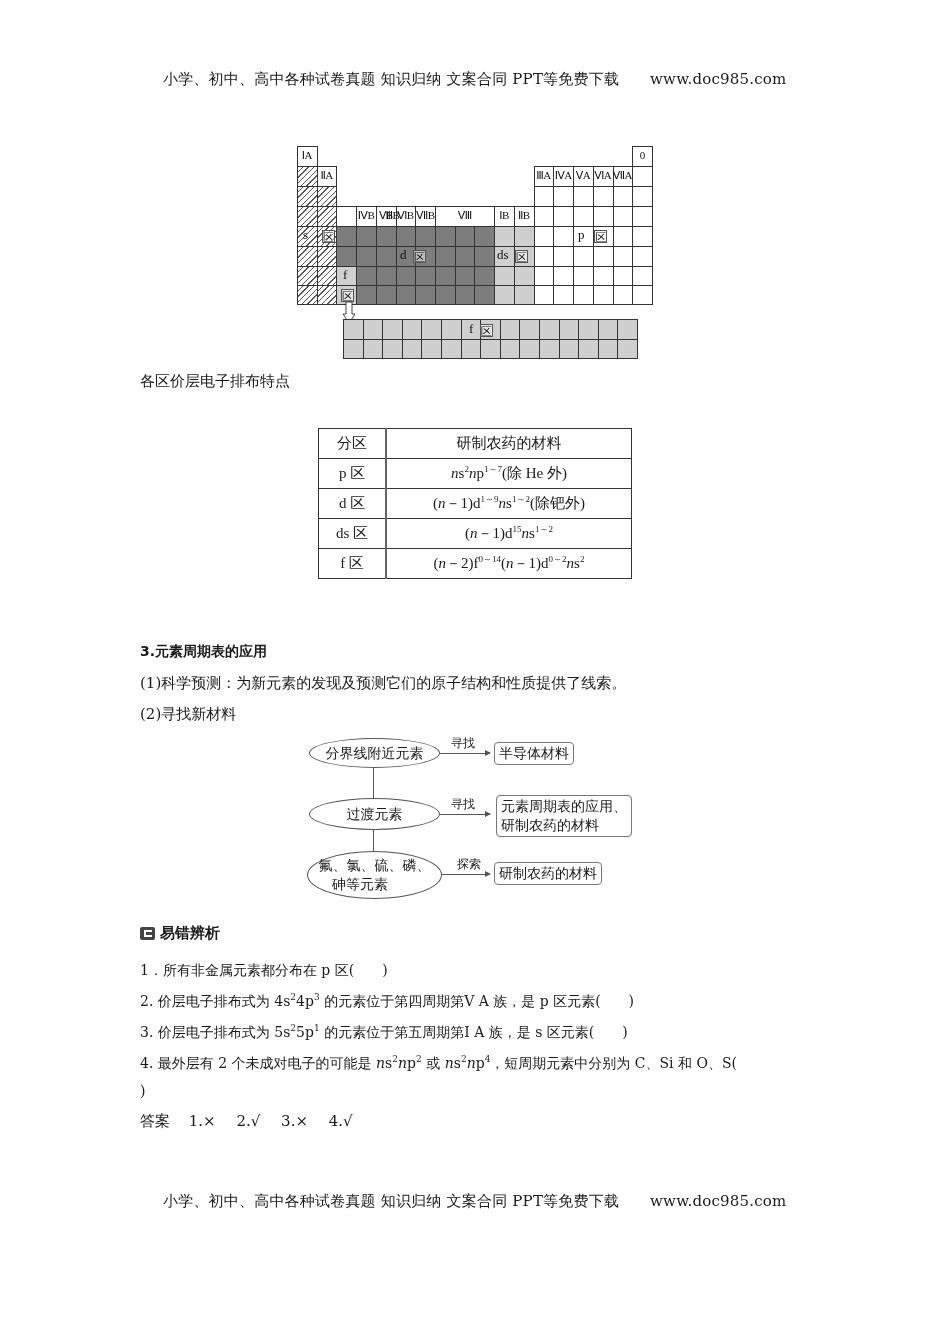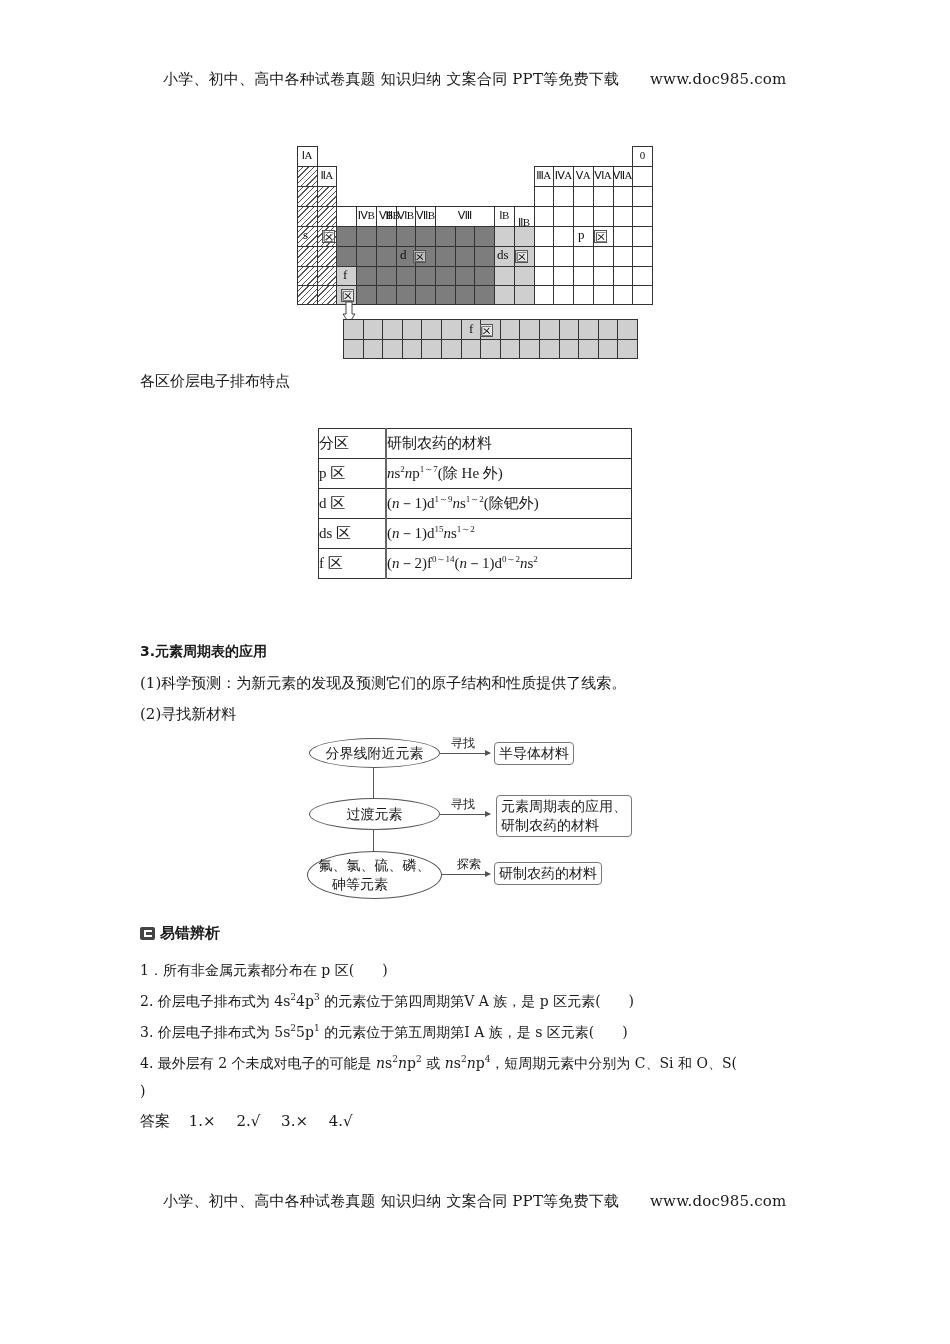--- a/index.html
+++ b/index.html
@@ -19,21 +19,21 @@
             white-space: nowrap; font-family: "Liberation Serif", serif; color: #111; letter-spacing: -0.6px; }
   .blabel { position: absolute; font-size: 13px; line-height: 19px; white-space: nowrap;
             font-family: "Liberation Serif", serif; color: #111; }
   .qu { display: inline-block; border: 1px solid #555; width: 13px; height: 13px; line-height: 13px;
         text-align: center; font-size: 11px; vertical-align: middle; box-sizing: border-box; background: rgba(255,255,255,0.5); }
 
   .caption { font-size: 15px; }
 
   table.zones { position: absolute; left: 318px; top: 428px; border-collapse: collapse;
                 font-family: "Liberation Serif", serif; font-size: 15px; }
-  table.zones td { border: 1px solid #333; height: 29px; text-align: left; padding: 0; }
+  table.zones td { border: 1px solid #333; height: 29px; text-align: center; padding: 0; }
   table.zones td.c1 { width: 66px; border-right: 2px solid #666; }
   table.zones td.c2 { width: 244px; }
   sup { font-size: 9px; vertical-align: 6px; line-height: 0; }
   i { font-style: italic; }
 
   .para { font-size: 15px; white-space: nowrap; }
   .bold { font-weight: bold; }
 
   
   .ell { position: absolute; border: 1px solid #555; border-radius: 50%; box-sizing: border-box;
@@ -169,21 +169,21 @@
     <div class="cell" style="left: 513.92px; top: 206px; width: 20.72px; height: 21px;"></div>
     <div class="glabel" style="left: 297px; top: 146px; width: 19.72px;">ⅠA</div>
     <div class="glabel" style="left: 316.72px; top: 166px; width: 19.72px;">ⅡA</div>
     <div class="glabel" style="left: 336.44px; top: 206px; width: 19.72px; padding-left: 46px;">ⅢB</div>
     <div class="glabel" style="left: 356.16px; top: 206px; width: 19.72px;">ⅣB</div>
     <div class="glabel" style="left: 375.88px; top: 206px; width: 19.72px;">ⅤB</div>
     <div class="glabel" style="left: 395.6px; top: 206px; width: 19.72px;">ⅥB</div>
     <div class="glabel" style="left: 415.32px; top: 206px; width: 19.72px;">ⅦB</div>
     <div class="glabel" style="left: 435.04px; top: 206px; width: 59.16px;">Ⅷ</div>
     <div class="glabel" style="left: 494.2px; top: 206px; width: 19.72px;">ⅠB</div>
-    <div class="glabel" style="left: 513.92px; top: 206px; width: 19.72px; margin-top: 7px;">ⅡB</div>
+    <div class="glabel" style="left: 513.92px; top: 206px; width: 19.72px;">ⅡB</div>
     <div class="glabel" style="left: 533.64px; top: 166px; width: 19.72px;">ⅢA</div>
     <div class="glabel" style="left: 553.36px; top: 166px; width: 19.72px;">ⅣA</div>
     <div class="glabel" style="left: 573.08px; top: 166px; width: 19.72px;">ⅤA</div>
     <div class="glabel" style="left: 592.8px; top: 166px; width: 19.72px;">ⅥA</div>
     <div class="glabel" style="left: 612.52px; top: 166px; width: 19.72px;">ⅦA</div>
     <div class="glabel" style="left: 632.24px; top: 146px; width: 19.72px;">0</div>
     <div class="blabel" style="left: 303px; top: 225px;">s</div>
     <div class="blabel" style="left: 322px; top: 225px;"><span class="qu">区</span></div>
     <div class="blabel" style="left: 400px; top: 245px;">d&nbsp;&nbsp;<span class="qu">区</span></div>
     <div class="blabel" style="left: 497px; top: 245px;">ds&nbsp;&nbsp;<span class="qu">区</span></div>

